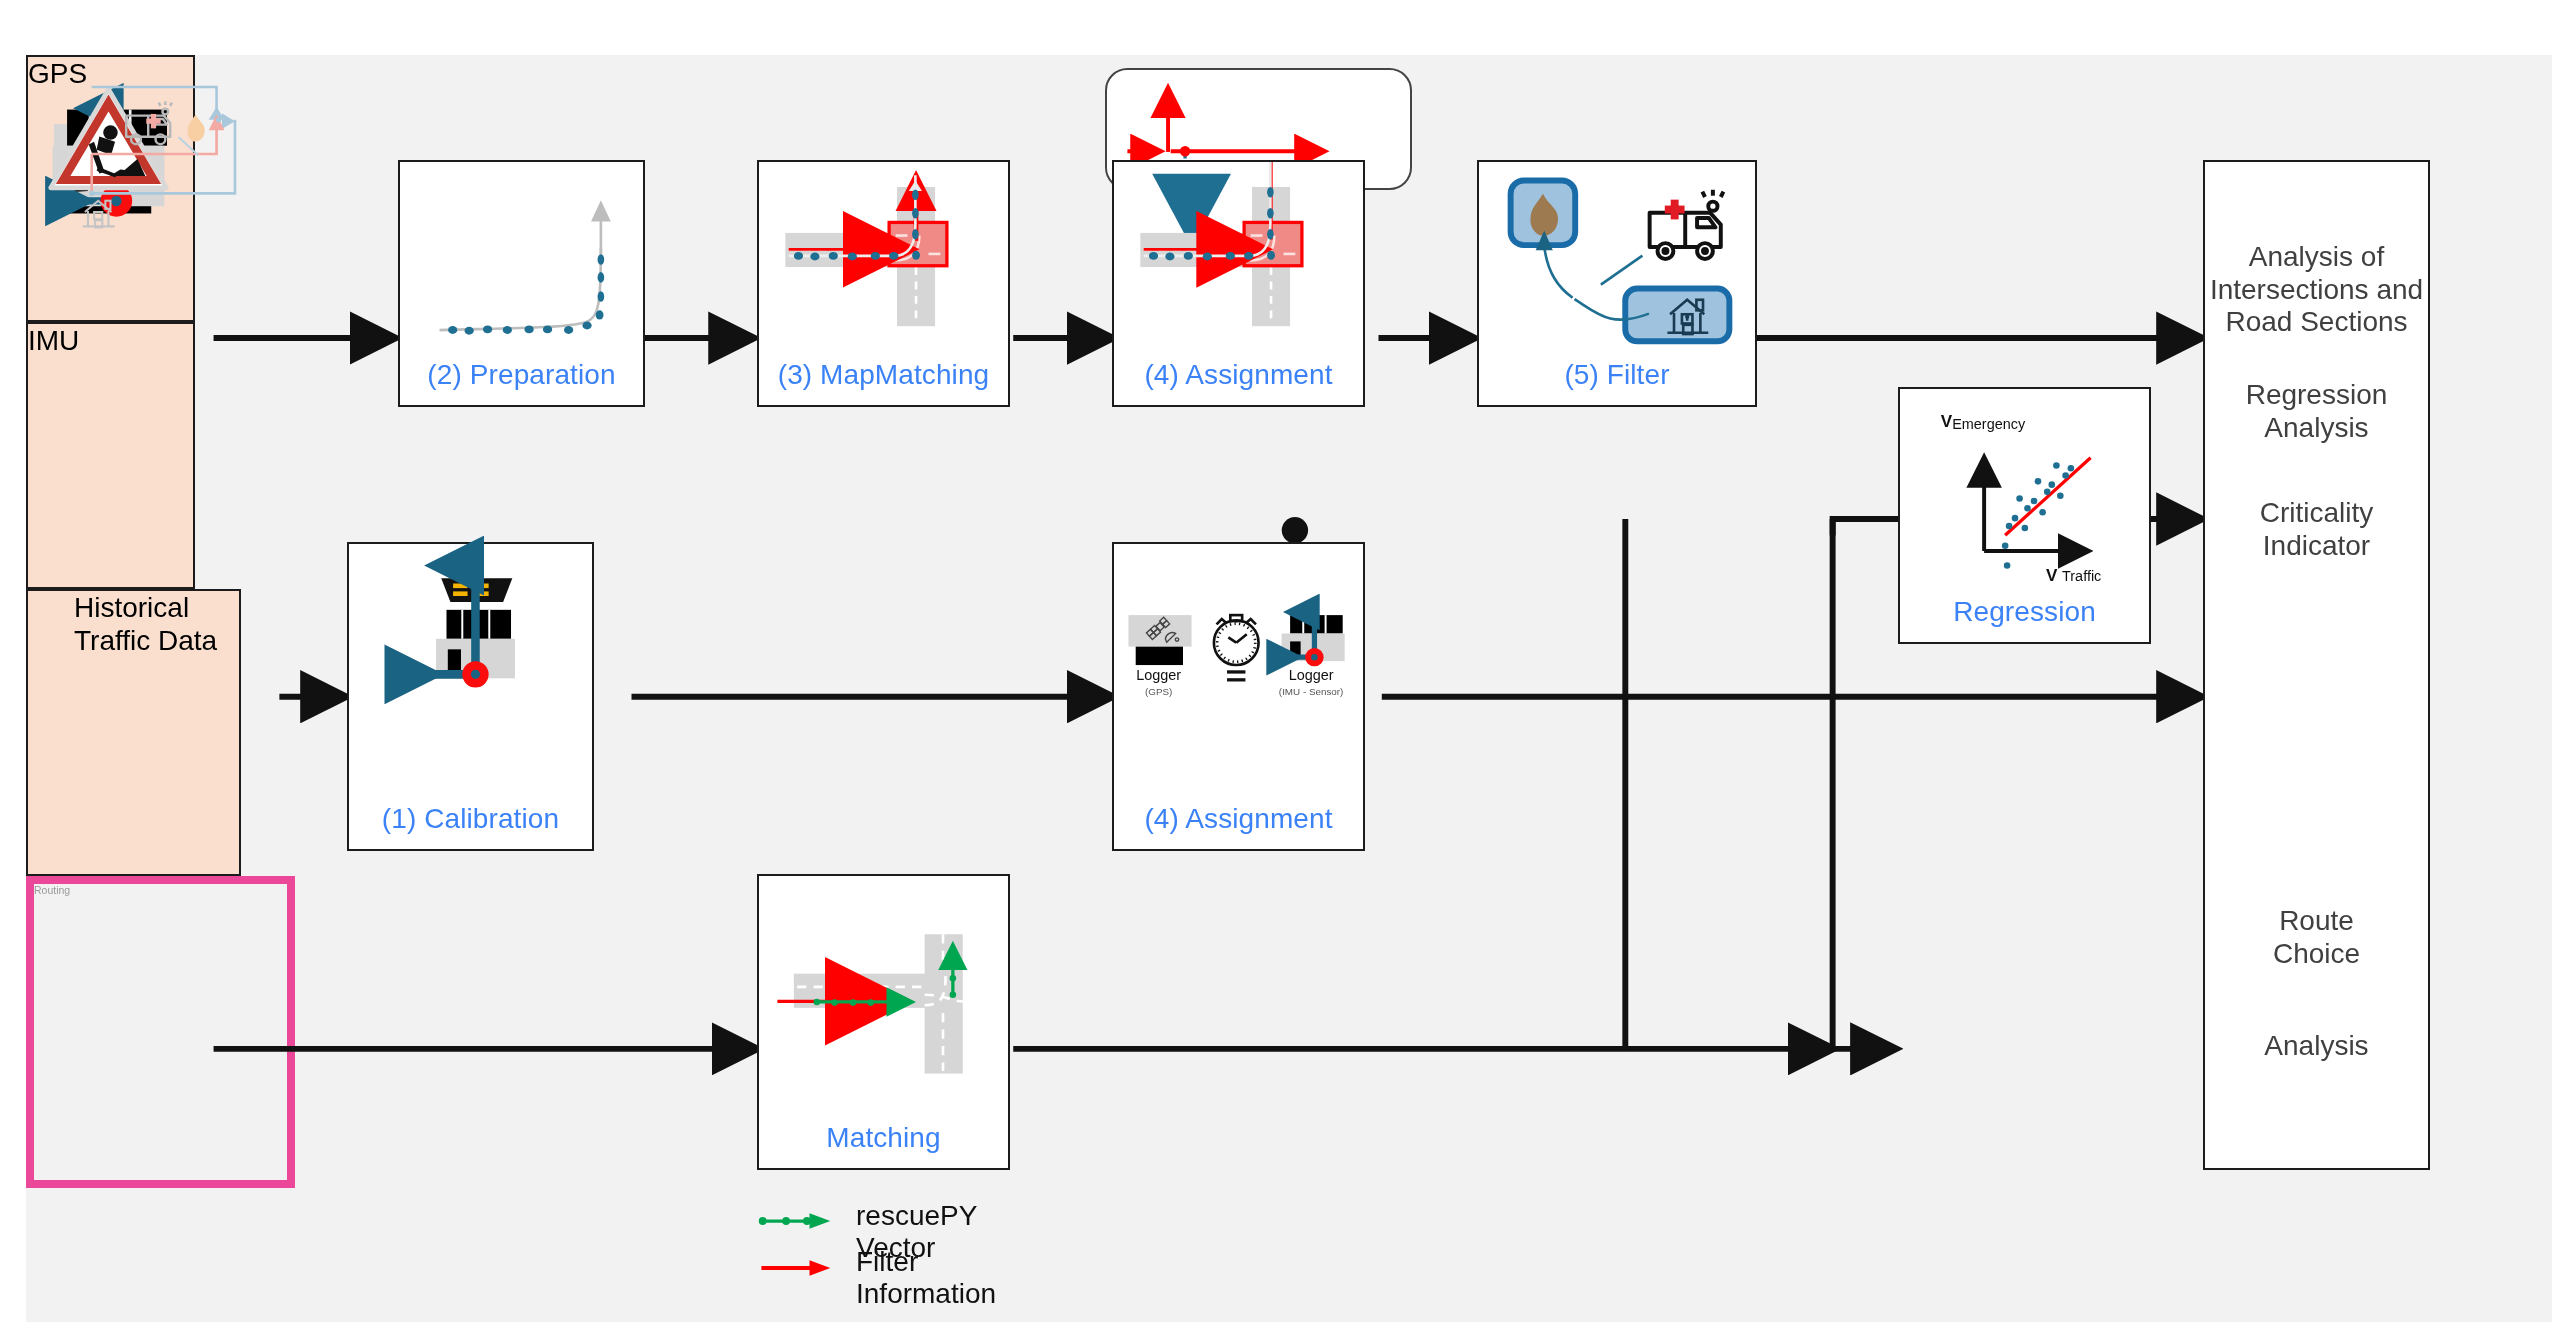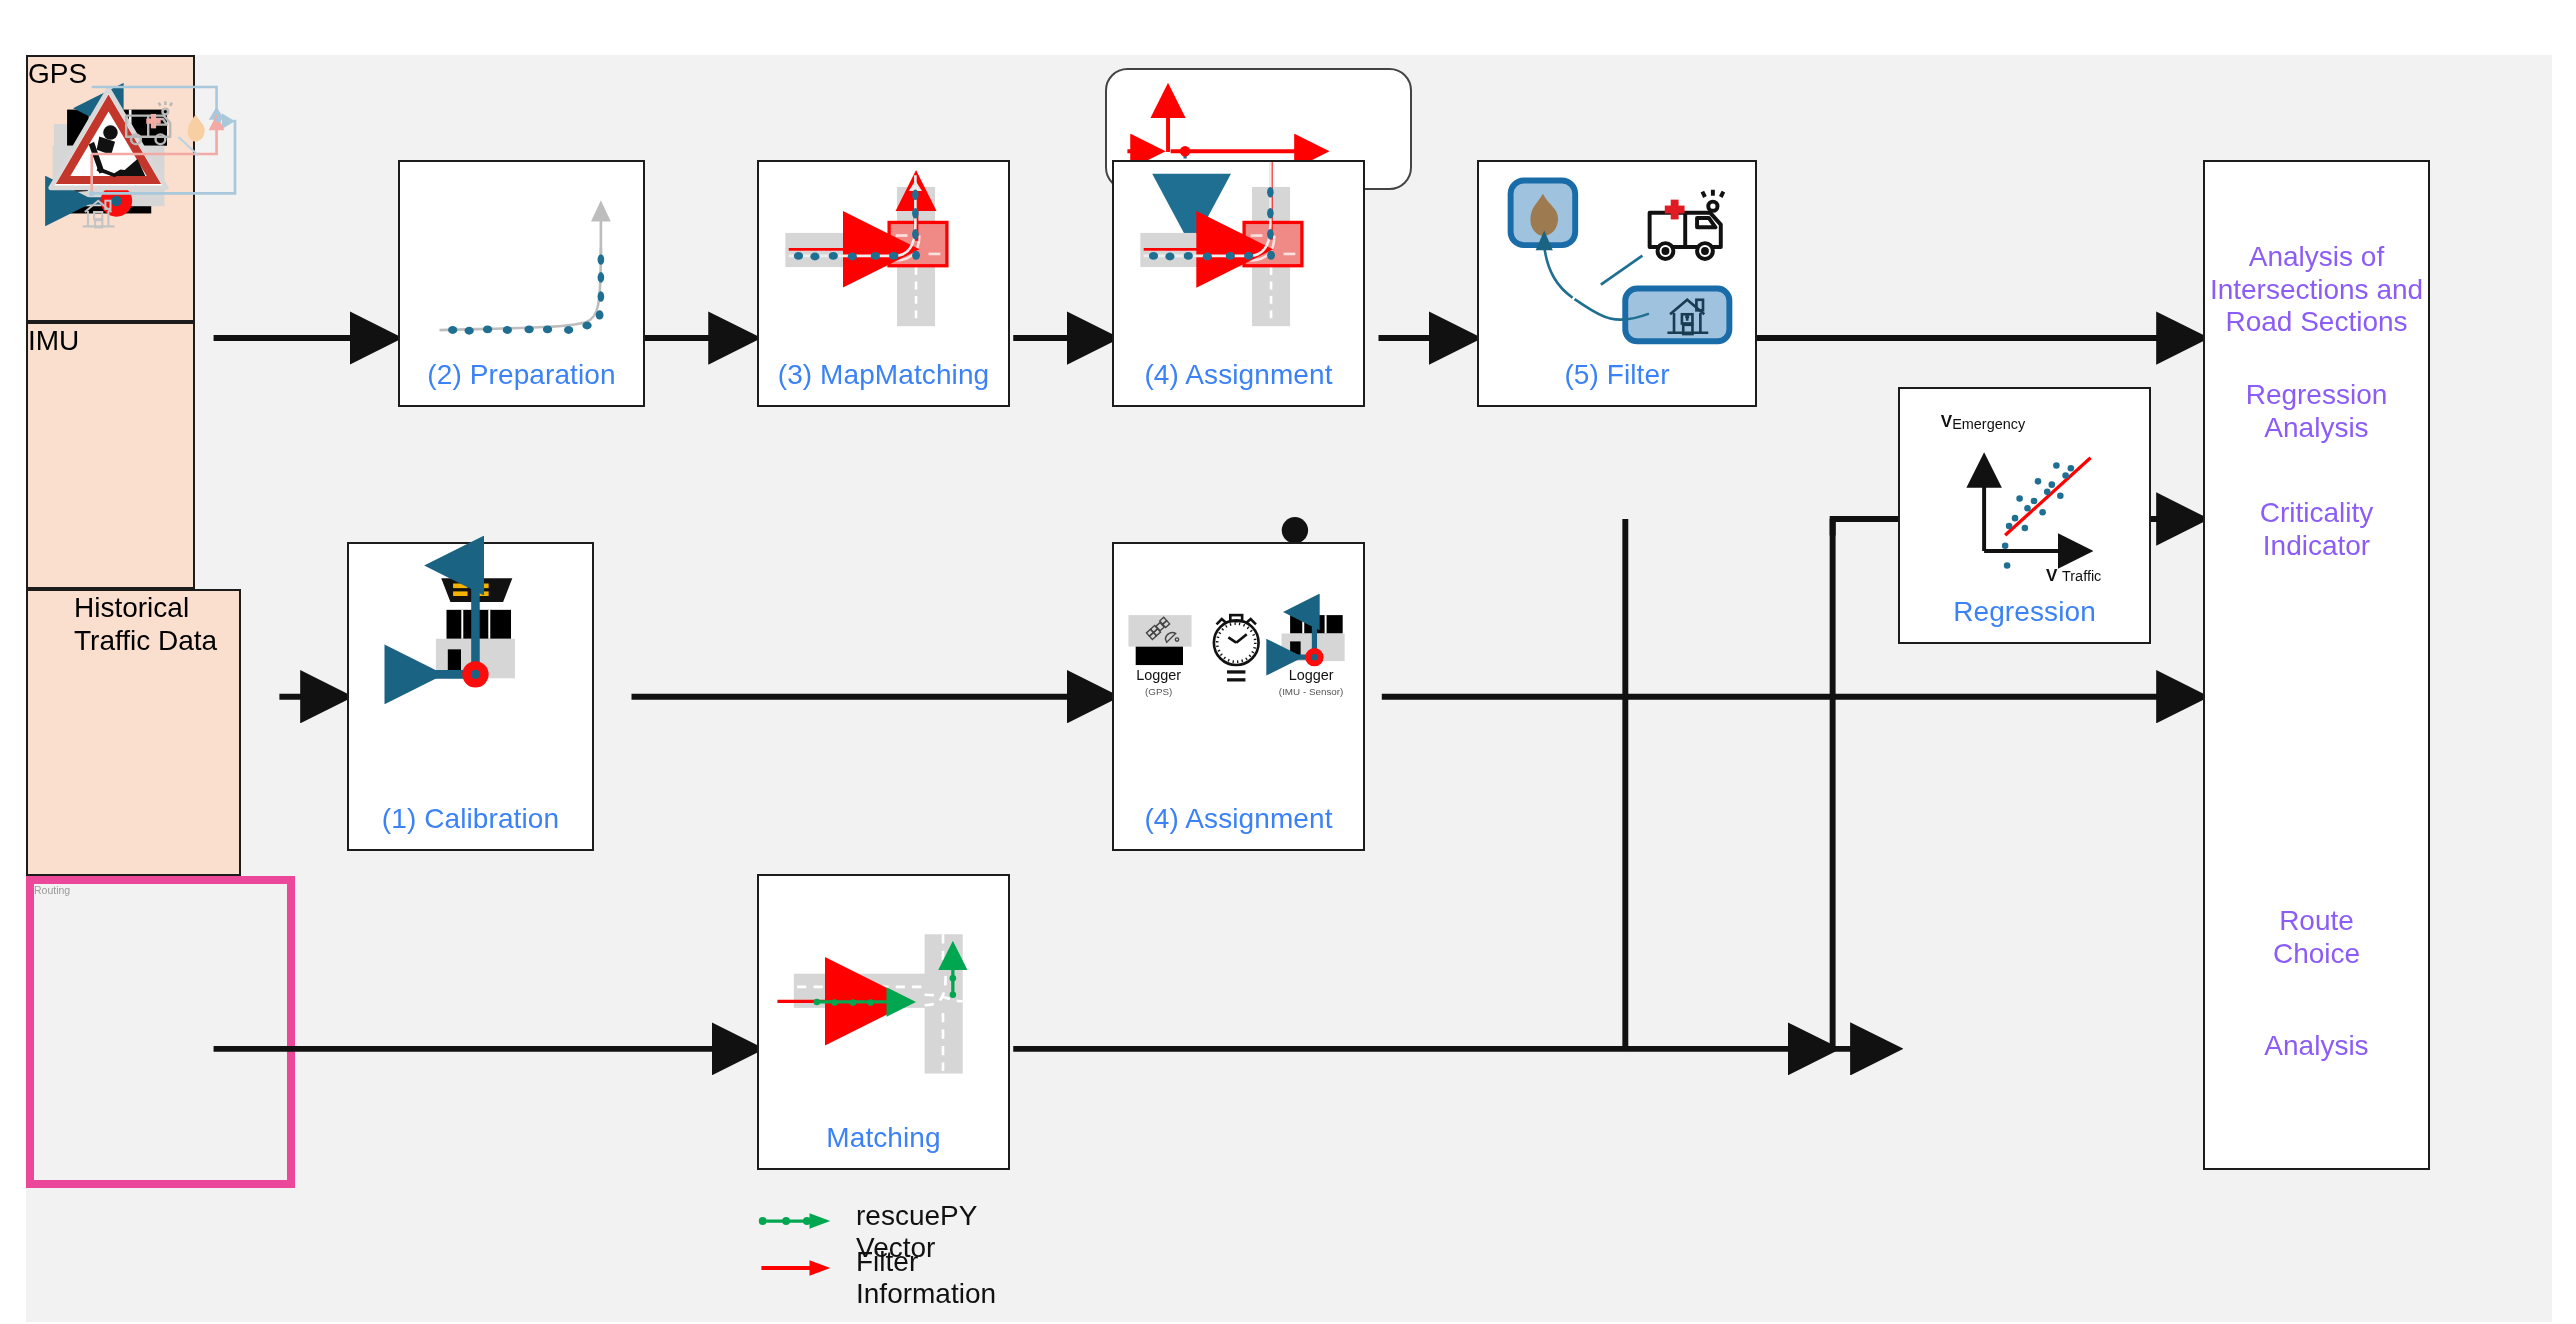--- a/index.html
+++ b/index.html
@@ -6,21 +6,21 @@
   body{font-family:"Liberation Sans",sans-serif;}
   #stage{position:relative;width:2576px;height:1324px;background:#ffffff;overflow:hidden;}
   #canvas{position:absolute;left:26px;top:23px;width:2526px;height:1267px;background:#f2f2f2;margin-top:32px;}
   .node{position:absolute;box-sizing:border-box;background:#ffffff;border:2px solid #1c1c1c;}
   .node .cap{position:absolute;left:0;right:0;bottom:14.5px;text-align:center;color:#3b82f6;font-size:28px;letter-spacing:0.1px;}
   .src{background:#fadfcf;border:2px solid #1c1c1c;}
   .src .cap{bottom:37px;line-height:1.18;font-size:28px;}
   .ghost{background:#f2f2f2;border:8px solid #ec4899;}
   .ghost .cap{color:#9a9a9a;}
   .analysis{position:absolute;box-sizing:border-box;background:#fff;border:2px solid #1c1c1c;}
-  .analysis .ln{position:absolute;left:0;right:0;text-align:center;color:#8b5cf6;font-size:28px;line-height:1.2;}
+  .analysis .ln{position:absolute;left:0;right:0;text-align:center;color:#404040;font-size:28px;line-height:1.2;}
   svg{position:absolute;left:0;top:0;overflow:visible;}
   .legend{position:absolute;font-size:28px;color:#111;}
 </style>
 </head>
 <body>
 
 <div id="stage">
  <div id="canvas">
 
   <svg width="2526" height="1267" viewBox="0 0 3838 1925">

